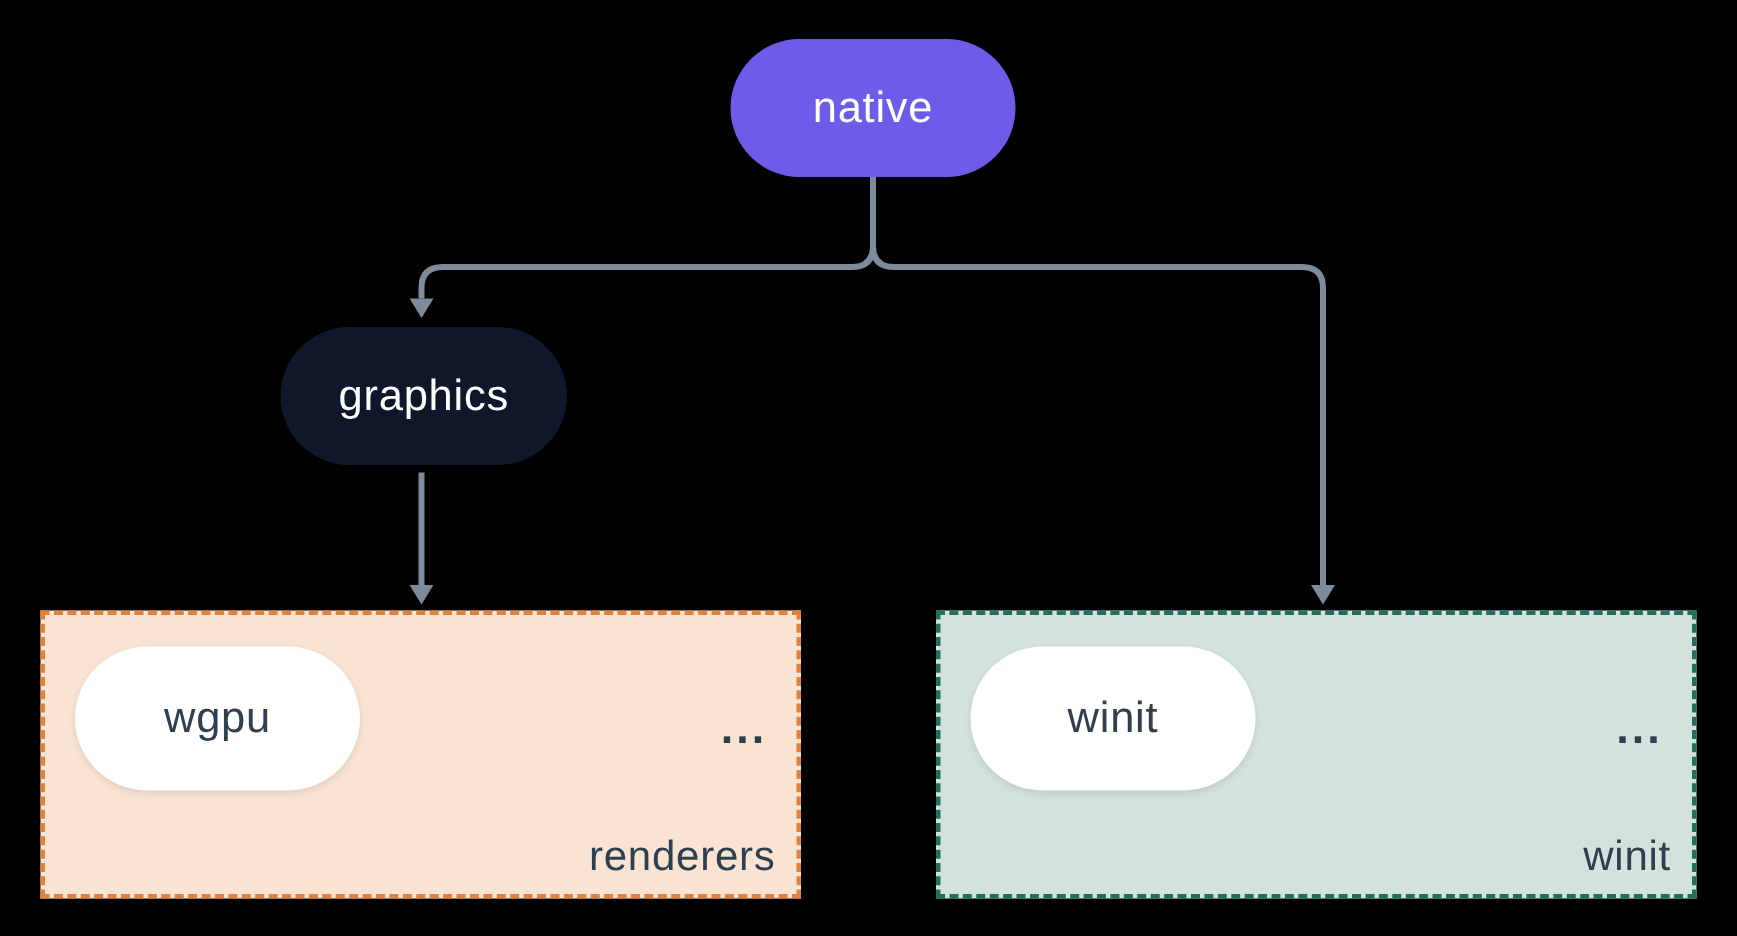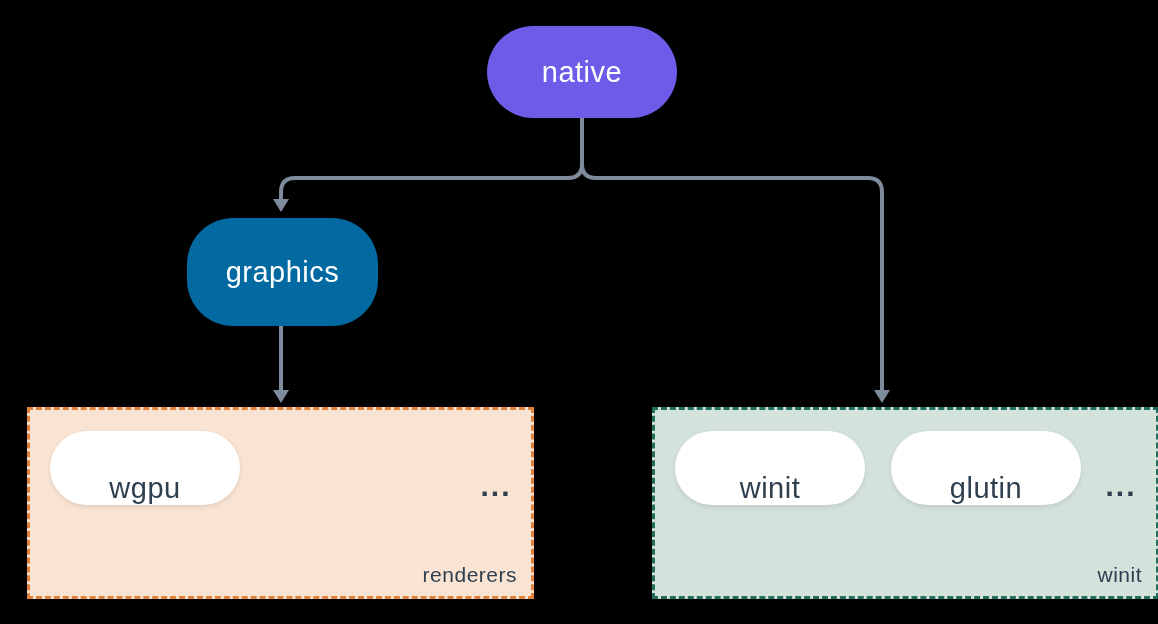--- a/index.html
+++ b/index.html
@@ -33,49 +33,49 @@
     letter-spacing: 0.5px;
   }
   .node-native {
     left: 487px; top: 26px;
     width: 190px; height: 92px;
     border-radius: 46px;
     background: #6c5ce7;
   }
   .node-graphics {
     left: 187px; top: 218px;
-    width: 191px; height: 108px;
+    width: 191px; height: 92px;
     border-radius: 46px;
-    background: #0369a1;
+    background: #0f172a;
   }
   .group-box {
     position: absolute;
     z-index: 2;
     box-sizing: border-box;
     width: 507px; height: 192px;
     top: 407px;
   }
   .group-renderers {
     left: 27px;
     background: #f9e4d3;
     border: 3px dashed #e0823c;
   }
   .group-shells {
-    left: 652px;
+    left: 624px;
     background: #d3e2da;
     border: 3px dashed #21705f;
   }
   .pill {
     position: absolute;
-    width: 190px; height: 74px;
+    width: 190px; height: 96px;
     top: 21px;
     border-radius: 48px;
     background: #ffffff;
     display: flex;
-    align-items: flex-end;
+    align-items: center;
     justify-content: center;
     color: #2e3f50;
     font-size: 29px;
     letter-spacing: 0.5px;
     box-shadow: 0 2px 5px rgba(0,0,0,0.10);
   }
   .pill-1 { left: 20px; }
   .pill-2 { left: 236px; }
   .ellipsis {
     position: absolute;
@@ -88,21 +88,21 @@
     font-size: 30px;
     font-weight: bold;
     letter-spacing: 2px;
     padding-top: 14px;
     box-sizing: border-box;
   }
   .group-label {
     position: absolute;
     right: 14px; bottom: 9px;
     color: #2e3f50;
-    font-size: 21px;
+    font-size: 28px;
     letter-spacing: 0.5px;
   }
 </style>
 </head>
 <body>
 
 <div class="canvas">
 
   <svg class="edges-svg" viewBox="0 0 1158 624" xmlns="http://www.w3.org/2000/svg">
 
@@ -131,20 +131,17 @@
       <span>wgpu</span>
     </div>
     <div class="ellipsis">...</div>
     <div class="group-label">renderers</div>
   </div>
 
   <div class="group-box group-shells">
     <div class="pill pill-1">
       <span>winit</span>
     </div>
-    <div class="pill pill-2">
-      <span>glutin</span>
-    </div>
     <div class="ellipsis">...</div>
     <div class="group-label">winit</div>
   </div>
 
 </div>
 
 </body></html>

